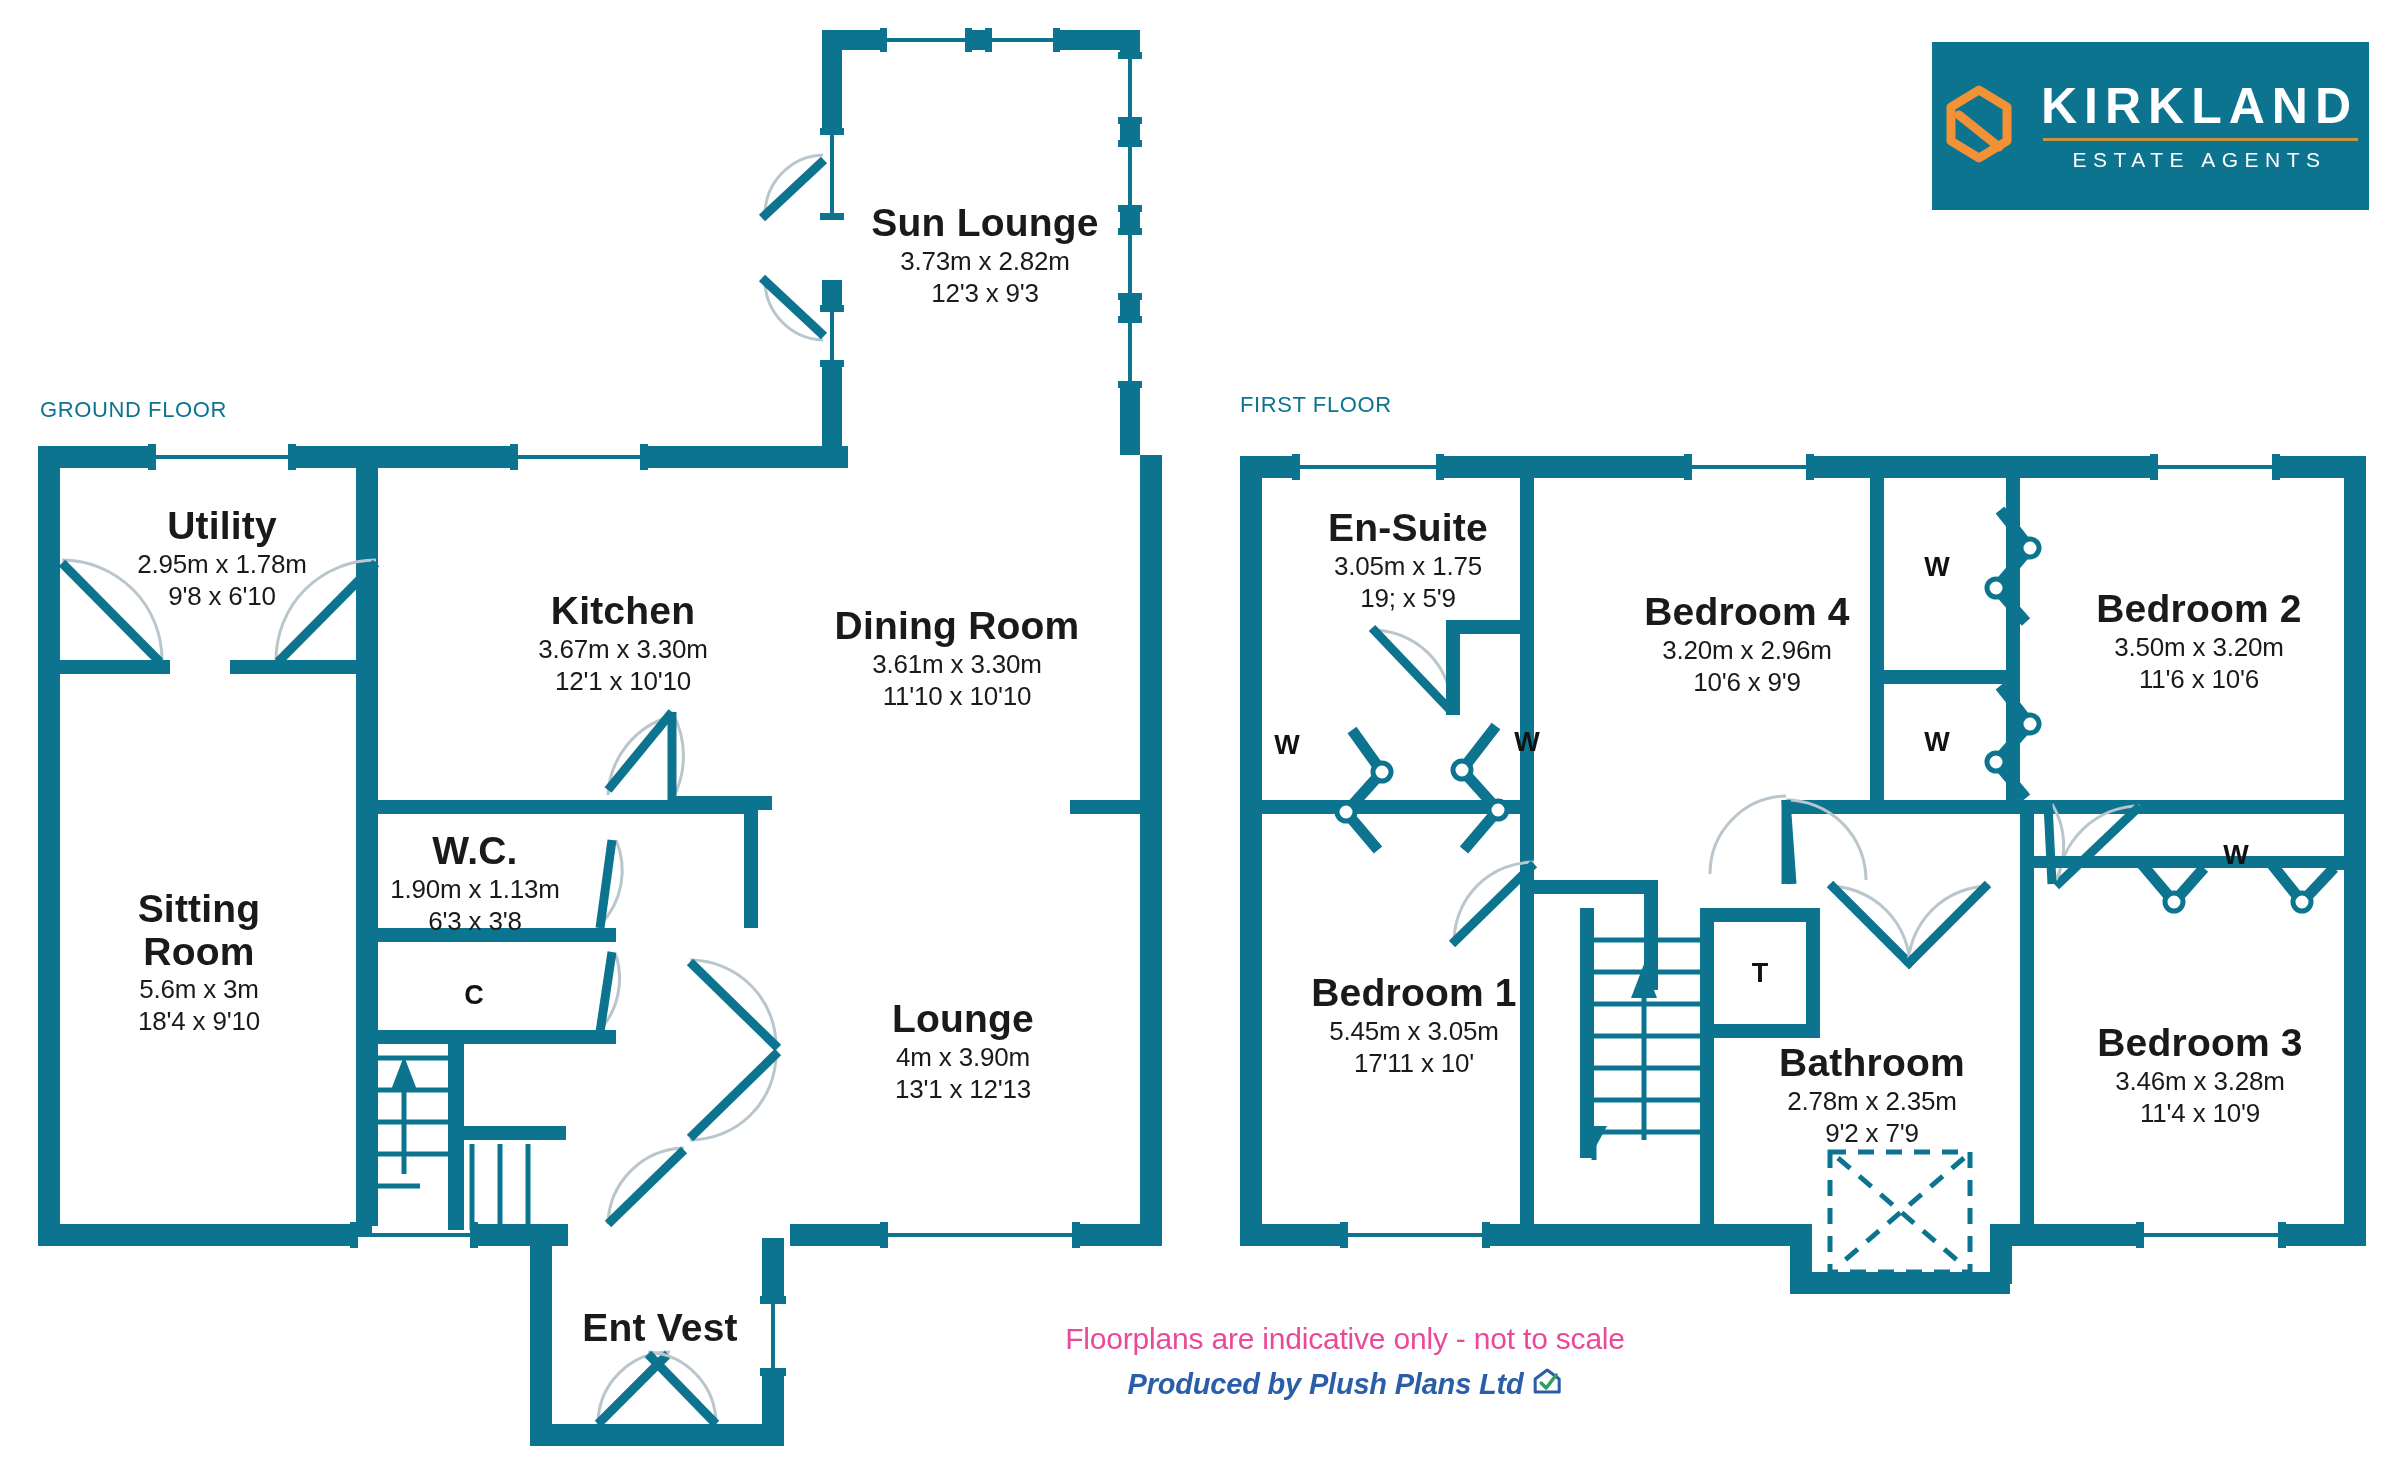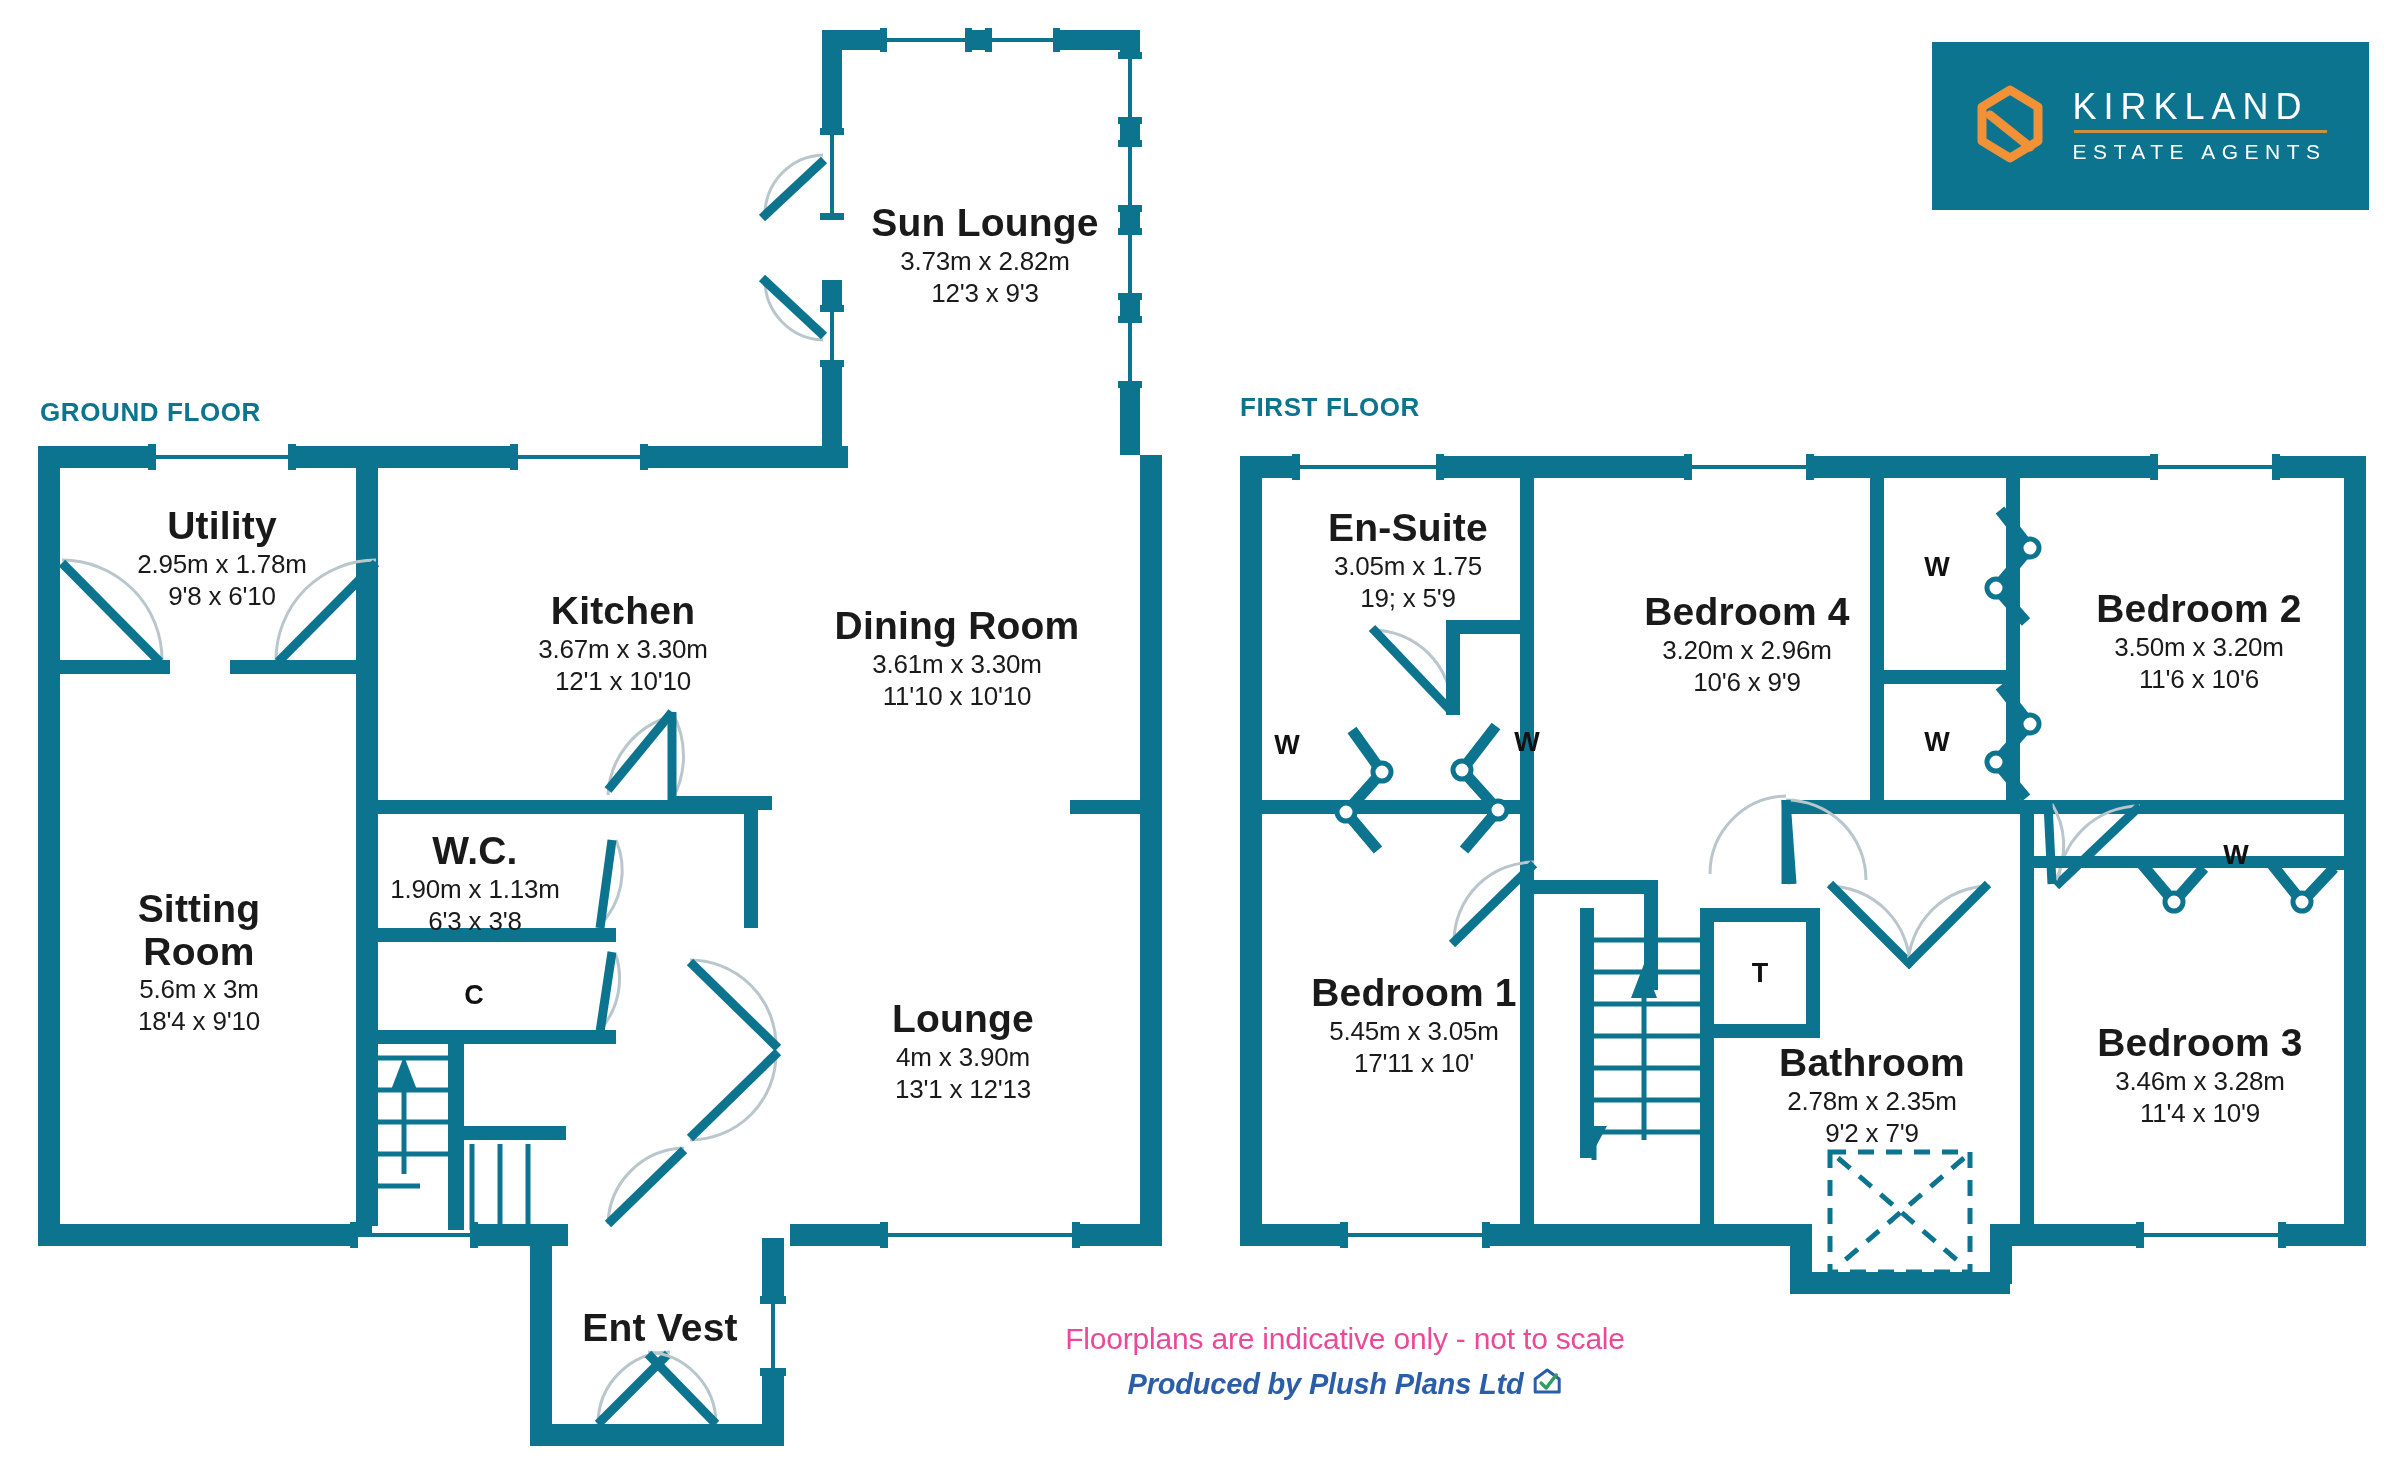--- a/index.html
+++ b/index.html
@@ -21,35 +21,35 @@
   .logo-box {
     position: absolute;
     left: 1932px; top: 42px;
     width: 437px; height: 168px;
     background: #0d7490;
     display: flex; align-items: center; justify-content: center;
   }
   .logo-inner { display: flex; align-items: center; gap: 26px; }
   .logo-words { display: flex; flex-direction: column; align-items: stretch; }
   .logo-title {
-    color: #ffffff; font-size: 36px; font-weight: normal;
+    color: #ffffff; font-size: 50px; font-weight: bold;
     letter-spacing: 7px; line-height: 1.05; white-space: nowrap;
   }
   .logo-rule { height: 3px; background: #c8933f; margin: 5px 0 7px 2px; }
   .logo-sub {
     color: #ffffff; font-size: 21px; letter-spacing: 6.5px;
     text-align: center; white-space: nowrap;
   }
 
   
   .floor-label {
     position: absolute;
     color: #0d7490;
-    font-size: 26px;
-    font-weight: bold;
+    font-size: 22px;
+    font-weight: normal;
     letter-spacing: 0.6px;
   }
   #gf-label { left: 40px; top: 397px; }
   #ff-label { left: 1240px; top: 392px; }
 
   
   .room {
     position: absolute;
     text-align: center;
     color: #1a1a1a;

